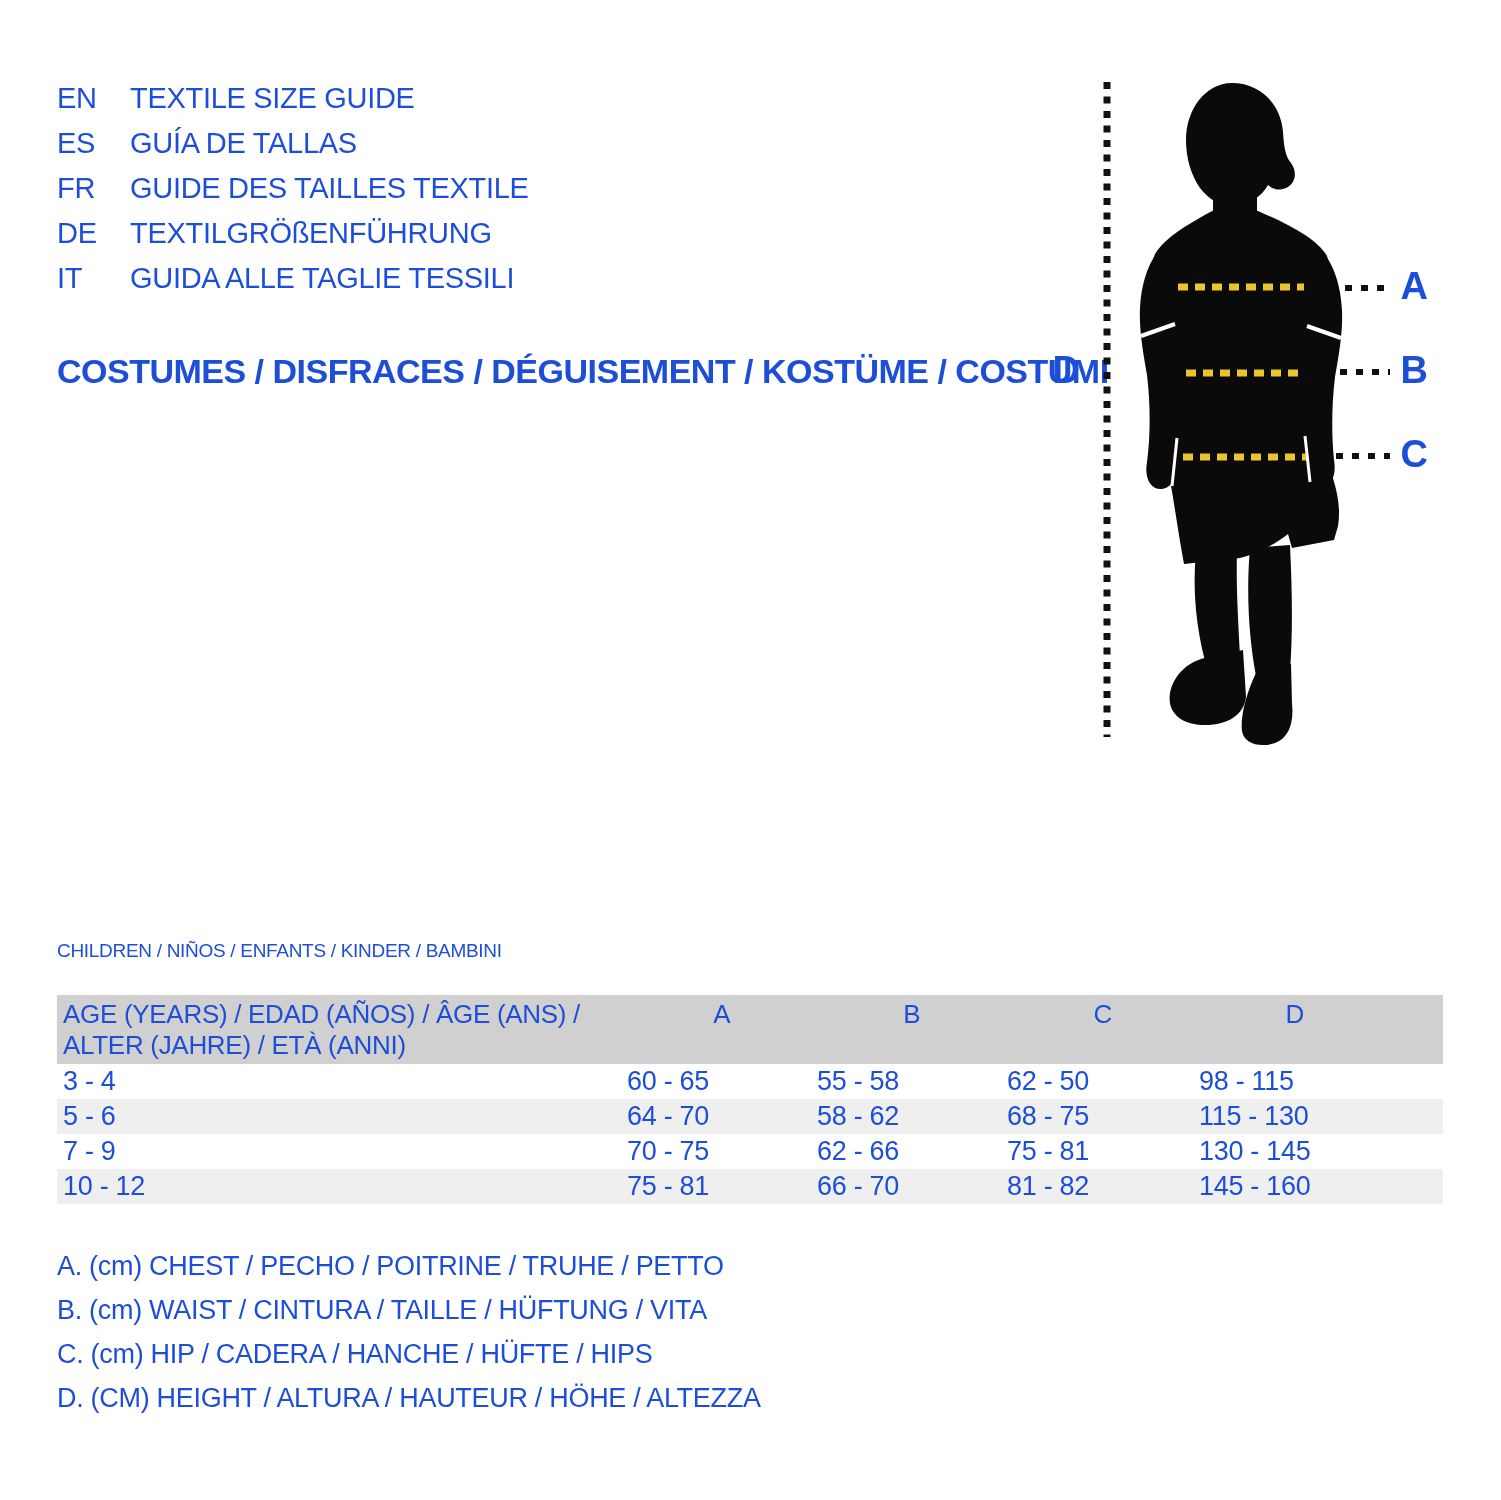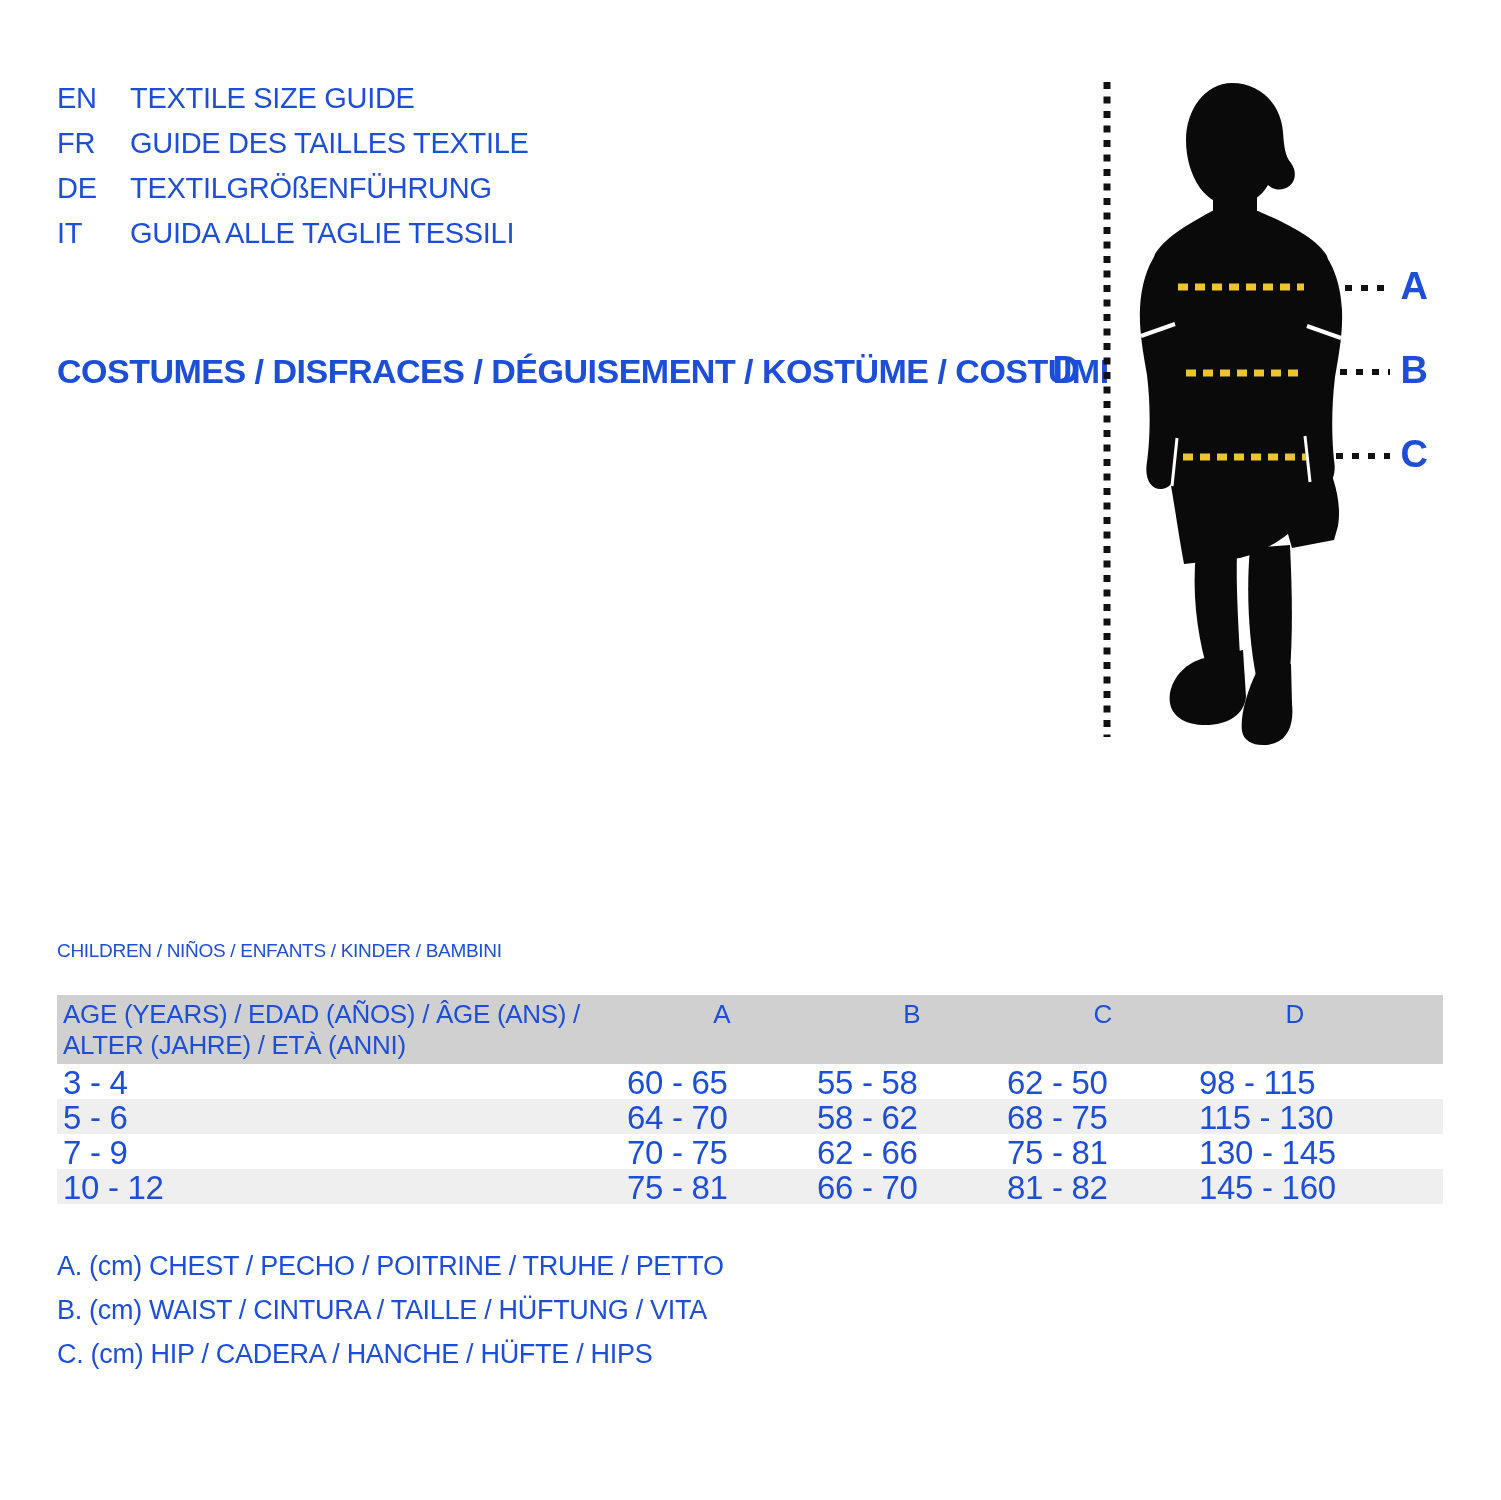--- a/index.html
+++ b/index.html
@@ -30,37 +30,41 @@
   .label-b{left:1392px;top:349px;}
   .label-c{left:1392px;top:433px;}
   .label-d{left:1044px;top:349px;}
   
   .children-title{position:absolute;left:57px;top:940px;font-size:19px;letter-spacing:-0.3px;white-space:nowrap;}
   .size-table{position:absolute;left:57px;top:995px;width:1386px;}
   .t-grid{display:grid;grid-template-columns:570px 190px 190px 192px 192px 52px;}
   .t-header{background:#d0d0d0;height:69px;}
   .t-header .age-head{padding:4px 0 0 6px;font-size:26px;line-height:31px;letter-spacing:-0.3px;}
   .t-header .col-head{font-size:26px;line-height:31px;padding-top:4px;text-align:center;}
-  .t-row{height:35px;align-items:center;font-size:33px;letter-spacing:-0.3px;}
+  .t-row{height:35px;align-items:center;font-size:27px;letter-spacing:-0.3px;}
   .t-row.alt{background:#efefef;}
   .t-row .age-cell{padding-left:6px;}
   .t-row .num-cell{}
   
   .legend{position:absolute;left:57px;top:1244px;}
   .legend-row{height:44px;display:flex;align-items:center;font-size:27px;letter-spacing:-0.3px;white-space:nowrap;}
 </style>
 </head>
 <body>
 
 <div class="page">
 
   <div class="lang-list">
     <div class="lang-row">
       <span class="lang-code">EN</span>
       <span class="lang-label">TEXTILE SIZE GUIDE</span>
+    </div>
+    <div class="lang-row">
+      <span class="lang-code">ES</span>
+      <span class="lang-label">GUÍA DE TALLAS</span>
     </div>
     <div class="lang-row">
       <span class="lang-code">FR</span>
       <span class="lang-label">GUIDE DES TAILLES TEXTILE</span>
     </div>
     <div class="lang-row">
       <span class="lang-code">DE</span>
       <span class="lang-label">TEXTILGRÖßENFÜHRUNG</span>
     </div>
     <div class="lang-row">
@@ -208,15 +212,16 @@
       <div class="num-cell">81 - 82</div>
       <div class="num-cell">145 - 160</div>
       <div></div>
     </div>
   </div>
 
   <div class="legend">
     <div class="legend-row">A. (cm) CHEST / PECHO / POITRINE / TRUHE / PETTO</div>
     <div class="legend-row">B. (cm) WAIST / CINTURA / TAILLE / HÜFTUNG / VITA</div>
     <div class="legend-row">C. (cm) HIP / CADERA / HANCHE / HÜFTE / HIPS</div>
+    <div class="legend-row">D. (CM) HEIGHT / ALTURA / HAUTEUR / HÖHE / ALTEZZA</div>
   </div>
 
 </div>
 
 </body></html>

